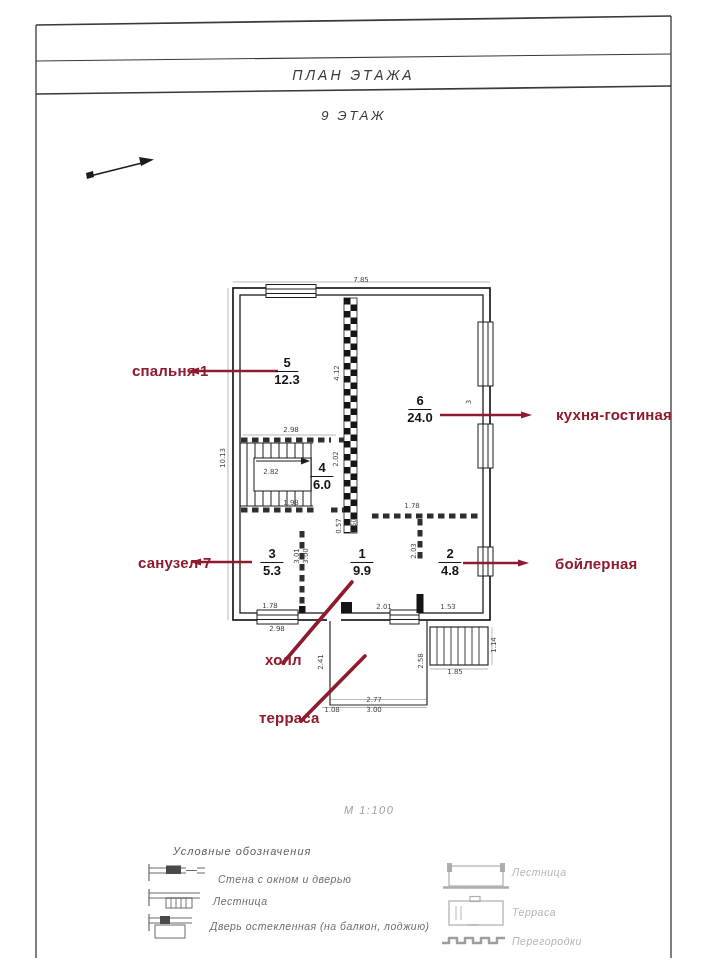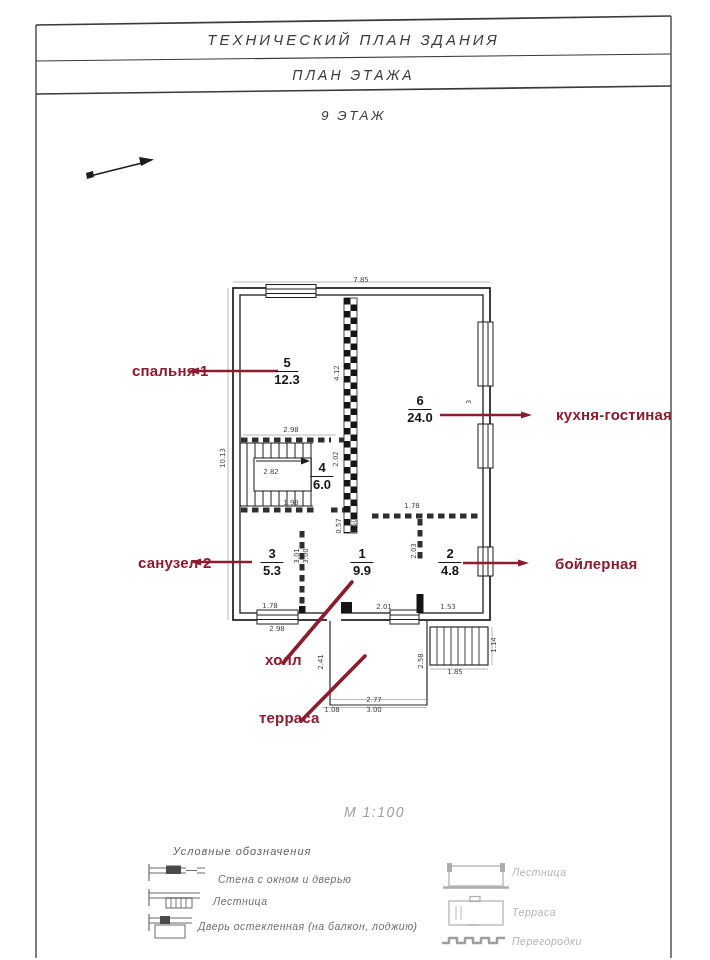--- a/index.html
+++ b/index.html
@@ -17,21 +17,21 @@
   .ra{font-size:13px;padding-top:1px;}
   .callout{position:absolute;font-size:15px;font-weight:700;color:#8e1b2e;
            white-space:nowrap;letter-spacing:0.2px;margin-left:19px;}
   .dim{position:absolute;font-family:"DejaVu Sans",sans-serif;font-size:7px;color:#3f3f3f;
        transform:translate(-50%,-50%);white-space:nowrap;line-height:7px;}
   .dim.v{transform:translate(-50%,-50%) rotate(-90deg);}
   .lg{position:absolute;font-style:italic;font-size:10.5px;color:#6f6f6f;white-space:nowrap;
       letter-spacing:0.5px;}
   .lg.head{font-size:11px;color:#5f5f5f;letter-spacing:1px;}
   .lg.faded{color:#b5b5b5;}
-  .scale{position:absolute;left:344px;top:804px;font-style:italic;font-size:14px;
+  .scale{position:absolute;left:344px;top:804px;font-style:italic;font-size:11px;
          color:#a0a0a0;letter-spacing:1.5px;}
   .wm{position:absolute;left:438px;top:791px;font-size:50px;font-weight:700;
       color:rgba(198,204,214,0.42);letter-spacing:9px;font-family:"DejaVu Sans",sans-serif;}
 </style>
 </head>
 <body>
 
 <div class="page">
 
 <svg width="710" height="960" viewBox="0 0 710 960">
@@ -167,21 +167,20 @@
     <line x1="443" y1="887.5" x2="509" y2="887.5" stroke-width="2.5"></line>
   </g>
   <g stroke="#adadad" fill="none">
     <rect x="449" y="901" width="54" height="24" stroke-width="1.2"></rect>
     <rect x="470" y="896.5" width="10" height="5" stroke-width="1.2"></rect>
     <path stroke-width="0.9" d="M456,906V920 M461,906V920 M467,925h12"></path>
   </g>
   <path d="M442,943 h7 v-5 h8 v5 h8 v-5 h8 v5 h8 v-5 h8 v5 h8 v-5 h8" fill="none" stroke="#9e9e9e" stroke-width="2.5" stroke-linejoin="round"></path>
 </svg>
 
-<div class="hdr t1">ТЕХНИЧЕСКИЙ  ПЛАН  ЗДАНИЯ</div>
 <div class="hdr t2">ПЛАН  ЭТАЖА</div>
 <div class="hdr t3">9  ЭТАЖ</div>
 
 <div class="room" style="left:287px;top:355px;">
   <div class="rn">5</div>
   <div class="ra">12.3</div>
 </div>
 <div class="room" style="left:420px;top:393px;">
   <div class="rn">6</div>
   <div class="ra">24.0</div>
@@ -197,21 +196,21 @@
 <div class="room" style="left:362px;top:546px;">
   <div class="rn">1</div>
   <div class="ra">9.9</div>
 </div>
 <div class="room" style="left:450px;top:546px;">
   <div class="rn">2</div>
   <div class="ra">4.8</div>
 </div>
 
 <div class="callout" style="left:113px;top:362px;">спальня 1</div>
-<div class="callout" style="left:119px;top:554px;">санузел 2</div>
+<div class="callout" style="left:119px;top:554px;">санузел 7</div>
 <div class="callout" style="left:537px;top:406px;">кухня-гостиная</div>
 <div class="callout" style="left:536px;top:555px;">бойлерная</div>
 <div class="callout" style="left:246px;top:651px;">холл</div>
 <div class="callout" style="left:240px;top:709px;">терраса</div>
 
 <span class="dim" style="left:361px;top:280px;">7.85</span>
 <span class="dim v" style="left:223px;top:458px;">10.13</span>
 <span class="dim v" style="left:337px;top:373px;">4.12</span>
 <span class="dim" style="left:291px;top:430px;">2.98</span>
 <span class="dim" style="left:271px;top:472px;">2.82</span>
@@ -234,18 +233,18 @@
 <span class="dim" style="left:332px;top:710px;">1.08</span>
 <span class="dim v" style="left:421px;top:661px;">2.58</span>
 <span class="dim" style="left:455px;top:672px;">1.85</span>
 <span class="dim v" style="left:494px;top:645px;">1.14</span>
 
 <div class="scale">М 1:100</div>
 
 <div class="lg head" style="left:173px;top:845px;">Условные обозначения</div>
 <div class="lg" style="left:218px;top:865px;margin-top:8px;">Стена с окном и дверью</div>
 <div class="lg" style="left:213px;top:895px;">Лестница</div>
-<div class="lg" style="left:198px;top:920px;">Дверь остекленная (на балкон, лоджию)</div>
+<div class="lg" style="left:210px;top:920px;">Дверь остекленная (на балкон, лоджию)</div>
 <div class="lg faded" style="left:512px;top:866px;">Лестница</div>
 <div class="lg faded" style="left:512px;top:906px;">Терраса</div>
 <div class="lg faded" style="left:512px;top:935px;">Перегородки</div>
 
 </div>
 
 </body></html>

